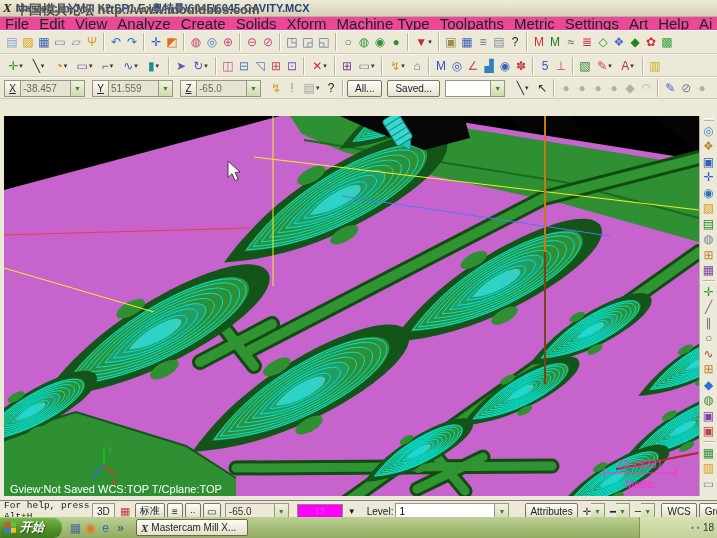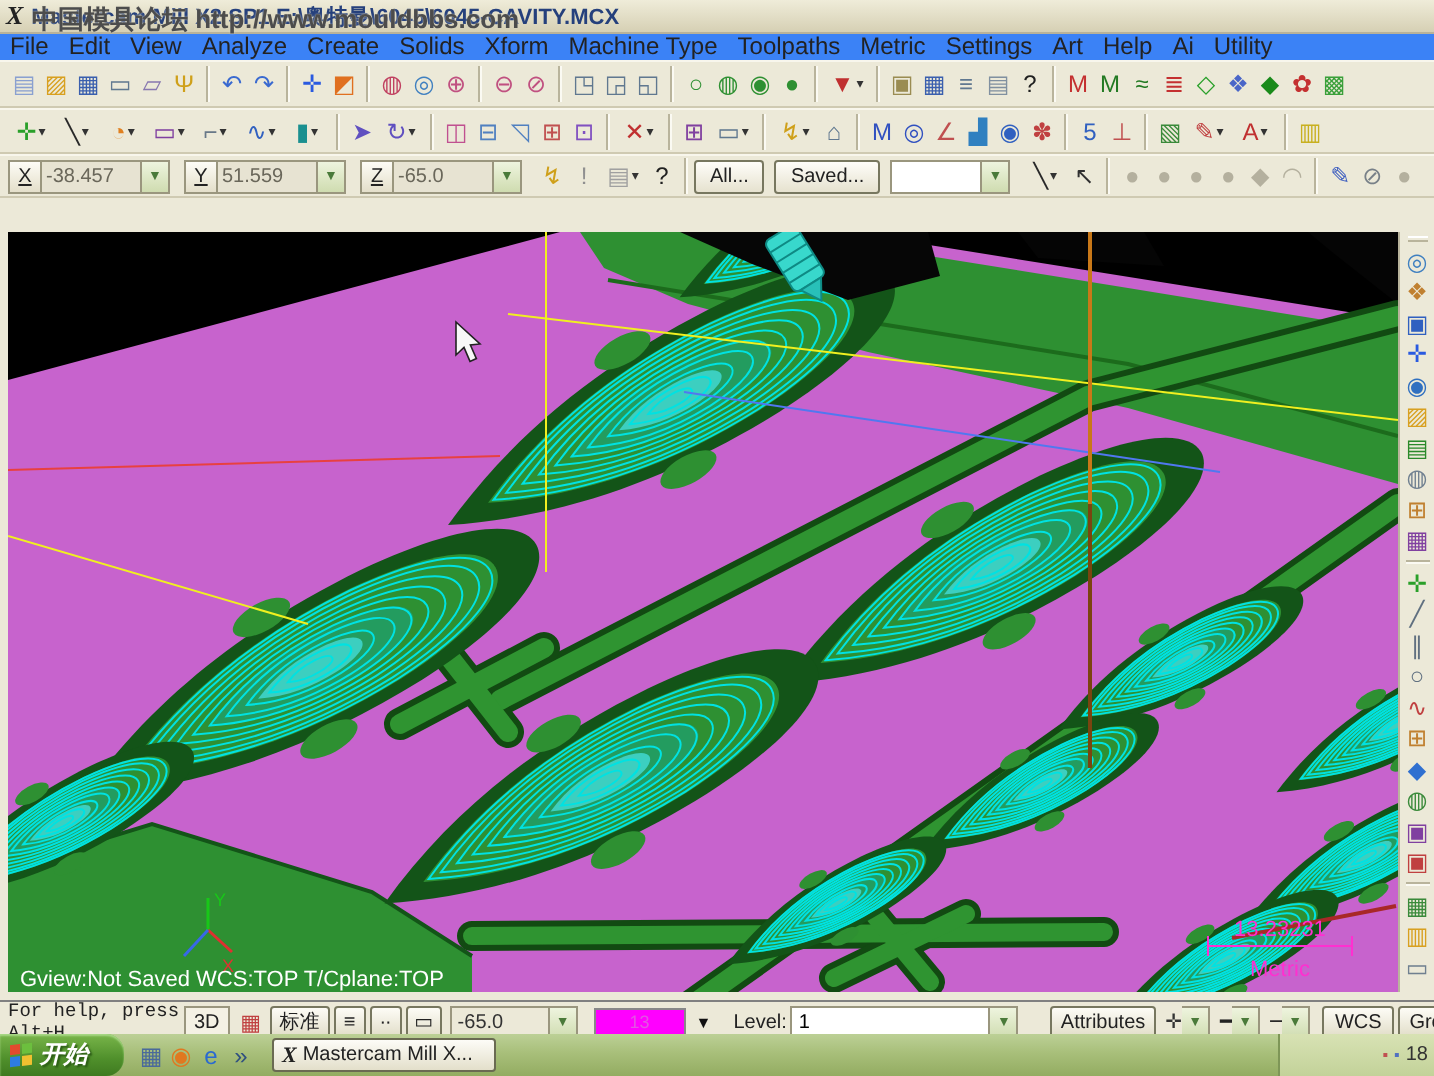--- a/index.html
+++ b/index.html
@@ -9,21 +9,21 @@
   
   .titlebar{position:absolute;left:0;top:0;width:717px;height:17px;
     background:linear-gradient(#efecd9,#d6d0b4);display:flex;align-items:center;
     border-bottom:1px solid #b8b29a;}
   .app-icon{font:italic bold 13px "Liberation Serif",serif;color:#222;margin:0 4px 0 3px;}
   .title-text{font:bold 11px "Liberation Sans",sans-serif;color:#25407c;white-space:nowrap;}
   .wm-top{position:absolute;left:16px;top:1px;font:bold 13px "Liberation Sans",sans-serif;
     color:#4c4c4c;z-index:30;text-shadow:0 0 1px #d8d4c2;pointer-events:none;}
   
   .menubar{position:absolute;left:0;top:17px;width:717px;height:13px;display:flex;
-    align-items:center;background:#3b82f6;font-size:12px;color:#222;}
+    align-items:center;background:#ec4899;font-size:15px;color:#222;}
   .menu-item{padding:0 5px;line-height:13px;white-space:nowrap;}
   
   .trow{position:absolute;left:0;width:717px;background:#ece9d8;display:flex;
     align-items:center;padding-left:4px;border-top:1px solid #f8f6ec;border-bottom:1px solid #cfcab2;}
   .row1{top:30px;height:24px;}
   .row2{top:54px;height:23px;}
   .row3{top:77px;height:22px;}
   .tbtn{width:16px;height:18px;display:inline-flex;align-items:center;justify-content:center;
     border:1px solid transparent;border-radius:2px;flex:0 0 auto;}
   .tbtn .glyph{font-size:12px;line-height:1;}

